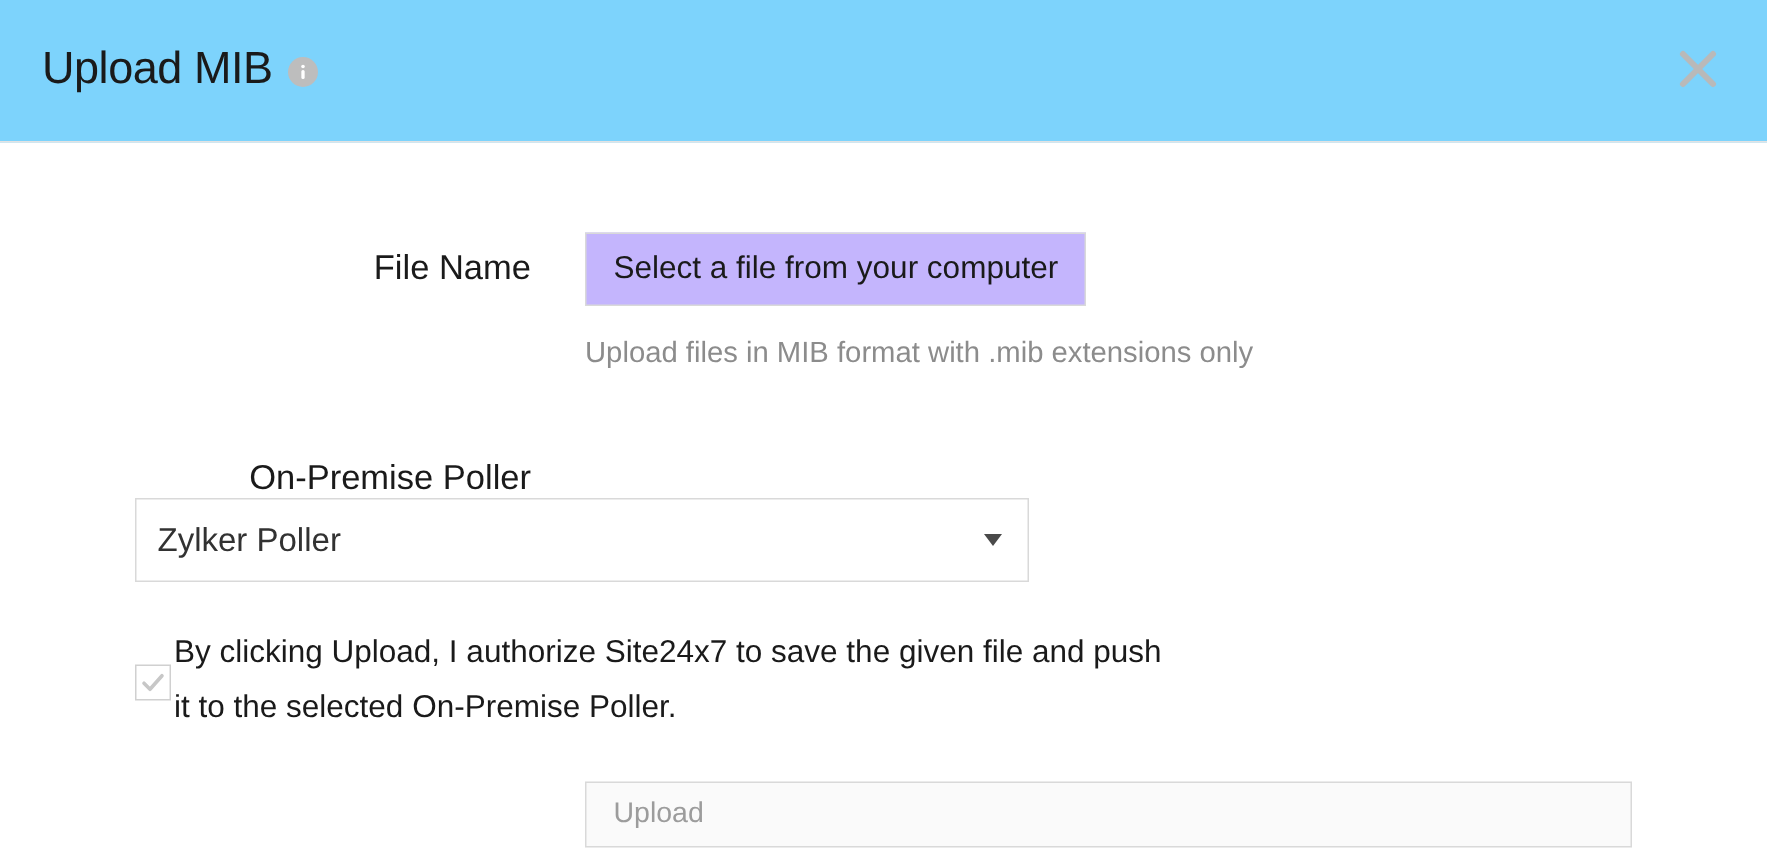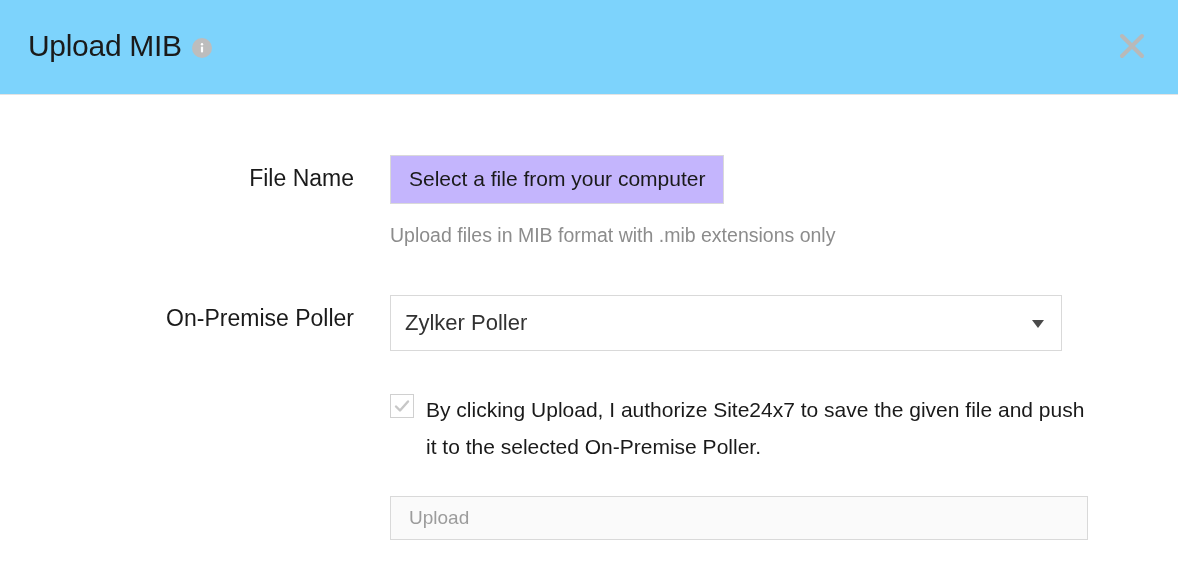--- a/index.html
+++ b/index.html
@@ -74,43 +74,43 @@
       cursor: pointer;
       display: inline-block;
     }
     .hint {
       font-size: 19.5px;
       color: #8c8c8c;
       margin-top: 20px;
     }
     .select-wrap {
       position: relative;
-      width: 672px;
+      width: 596px;
     }
     .select {
       width: 100%;
       border: 1px solid #d9d9d9;
       background: #fff;
       font-size: 22px;
       color: #323232;
       padding: 14px 44px 14px 14px;
       cursor: pointer;
     }
     .caret {
       position: absolute;
       right: 18px;
       top: 50%;
       transform: translateY(-50%);
       pointer-events: none;
     }
     .check-row {
       display: flex;
-      align-items: flex-start;
-      gap: 12px;
-      margin-top: 40px;
+      align-items: center;
+      gap: 2px;
+      margin-top: 28px;
     }
     .checkbox {
       width: 24px;
       height: 24px;
       border: 1px solid #d0d0d0;
       background: #fff;
       flex: none;
       display: inline-flex;
       align-items: center;
       justify-content: center;
@@ -161,21 +161,21 @@
 <div class="form">
 
   <div class="row">
     <div class="label-col">File Name</div>
     <div class="field-col">
       <div class="file-select-btn">Select a file from your computer</div>
       <div class="hint">Upload files in MIB format with .mib extensions only</div>
     </div>
   </div>
 
-  <div class="row" style="margin-bottom:0;">
+  <div class="row" style="margin-bottom:0;flex-direction:column;">
     <div class="label-col">On-Premise Poller</div>
     <div class="field-col">
       <div class="select-wrap">
         <div class="select">Zylker Poller</div>
         <span class="caret">
           <svg width="12" height="8" viewBox="0 0 12 8">
             <polygon points="0,0 12,0 6,8" fill="#4a4a4a"></polygon>
           </svg>
         </span>
       </div>

